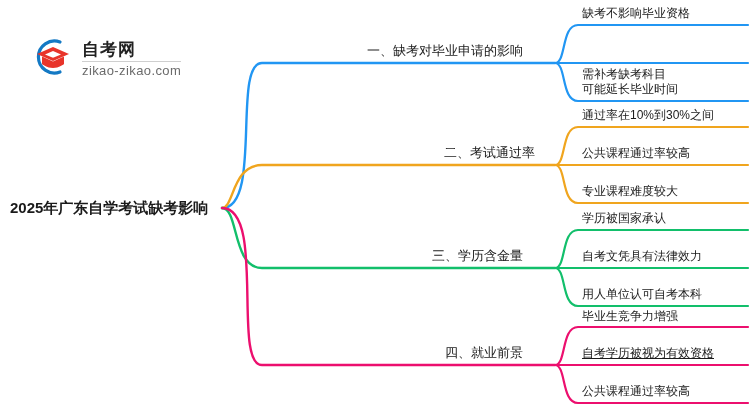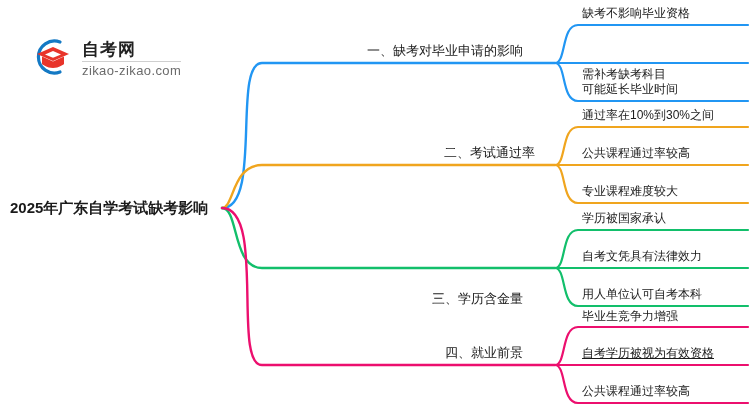--- a/index.html
+++ b/index.html
@@ -97,21 +97,21 @@
 
   <div id="labels">
       <div class="label branch-label" style="top: 57px; right: 227px;">一、缺考对毕业申请的影响</div>
       <div class="label leaf-label" style="top: 19px; left: 582px;">缺考不影响毕业资格</div>
       <div class="label leaf-label" style="top: 57px; left: 582px; margin-top: 23px;">需补考缺考科目</div>
       <div class="label leaf-label" style="top: 95px; left: 582px;">可能延长毕业时间</div>
       <div class="label branch-label" style="top: 159px; right: 215px;">二、考试通过率</div>
       <div class="label leaf-label" style="top: 121px; left: 582px;">通过率在10%到30%之间</div>
       <div class="label leaf-label" style="top: 159px; left: 582px;">公共课程通过率较高</div>
       <div class="label leaf-label" style="top: 197px; left: 582px;">专业课程难度较大</div>
-      <div class="label branch-label" style="top: 262px; right: 227px; margin-top: 43px;">三、学历含金量</div>
+      <div class="label branch-label" style="top: 262px; right: 227px;">三、学历含金量</div>
       <div class="label leaf-label" style="top: 224px; left: 582px;">学历被国家承认</div>
       <div class="label leaf-label" style="top: 262px; left: 582px;">自考文凭具有法律效力</div>
       <div class="label leaf-label" style="top: 300px; left: 582px;">用人单位认可自考本科</div>
       <div class="label branch-label" style="top: 359px; right: 227px;">四、就业前景</div>
       <div class="label leaf-label" style="top: 322px; left: 582px;">毕业生竞争力增强</div>
       <div class="label leaf-label" style="top: 359px; left: 582px; text-decoration: underline;">自考学历被视为有效资格</div>
       <div class="label leaf-label" style="top: 397px; left: 582px;">公共课程通过率较高</div>
     </div>
 
 </div>

